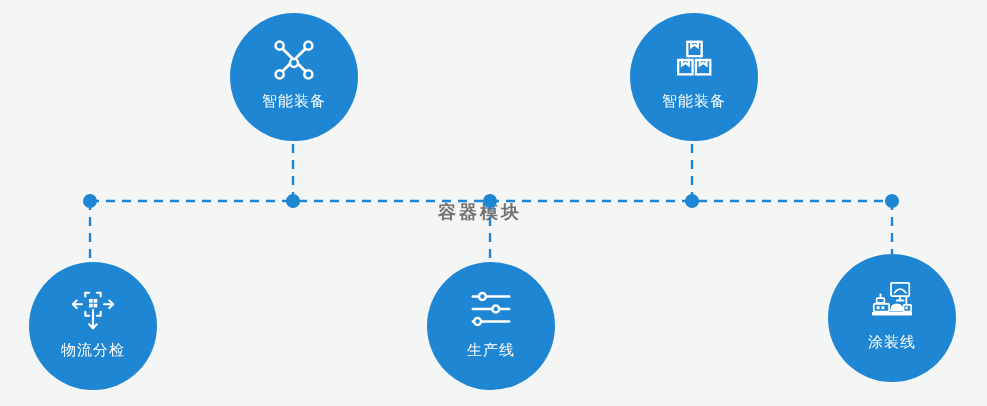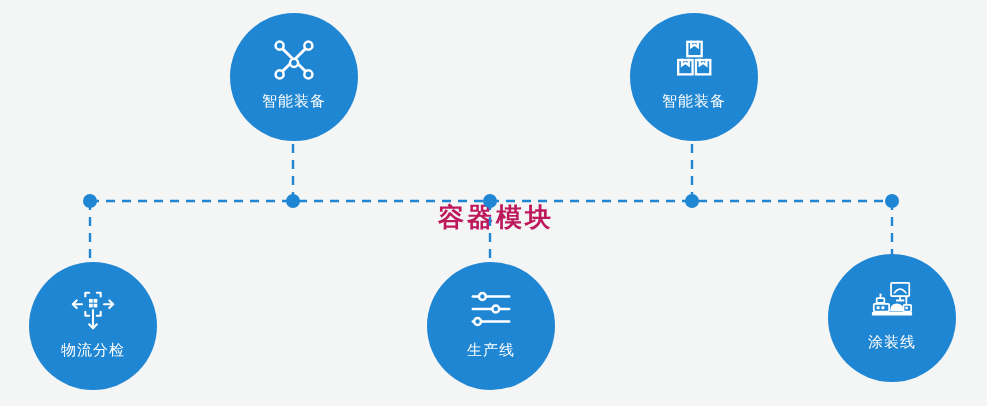--- a/index.html
+++ b/index.html
@@ -17,23 +17,23 @@
     position: relative;
     width: 987px;
     height: 406px;
     background: #f4f5f5;
   }
   
   .watermark {
     position: absolute;
     left: 438px;
     top: 200px;
-    font-size: 26px;
+    font-size: 18px;
     letter-spacing: 3px;
-    color: #be185d;
+    color: #737373;
     font-weight: 700;
     white-space: nowrap;
     user-select: none;
     pointer-events: none;
   }
   
   .connectors {
     position: absolute;
     left: 0;
     top: 0;

